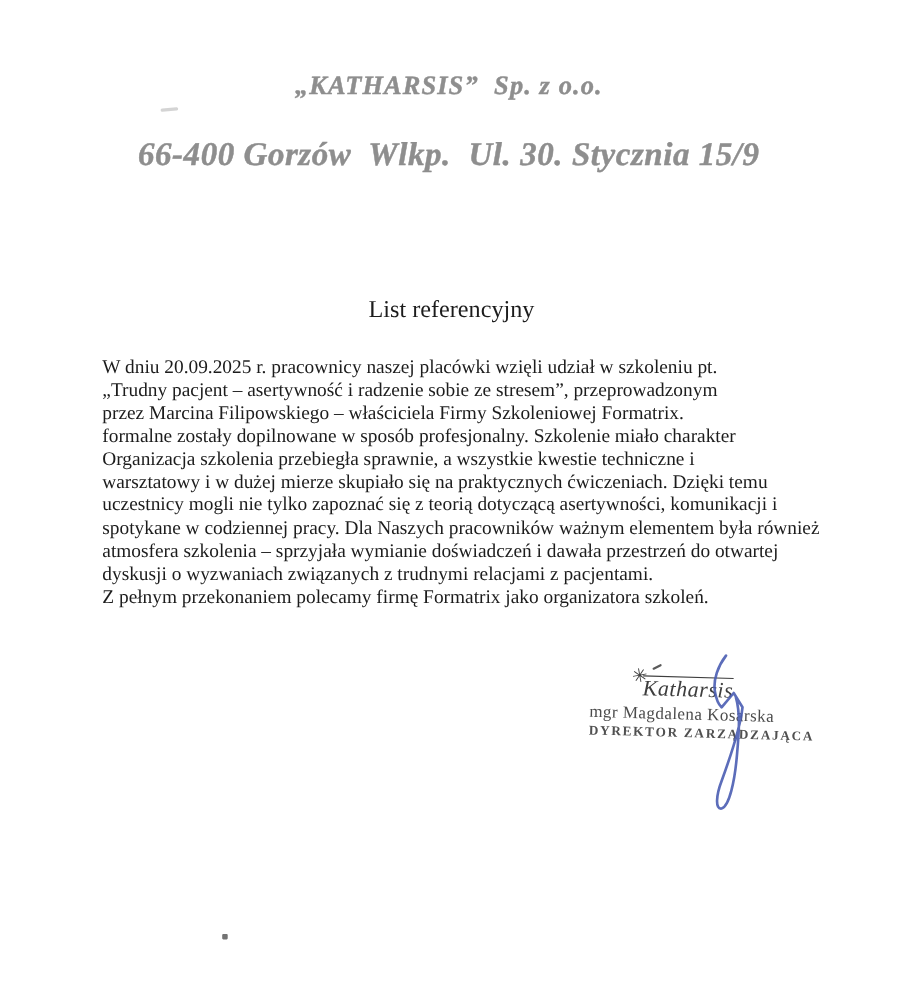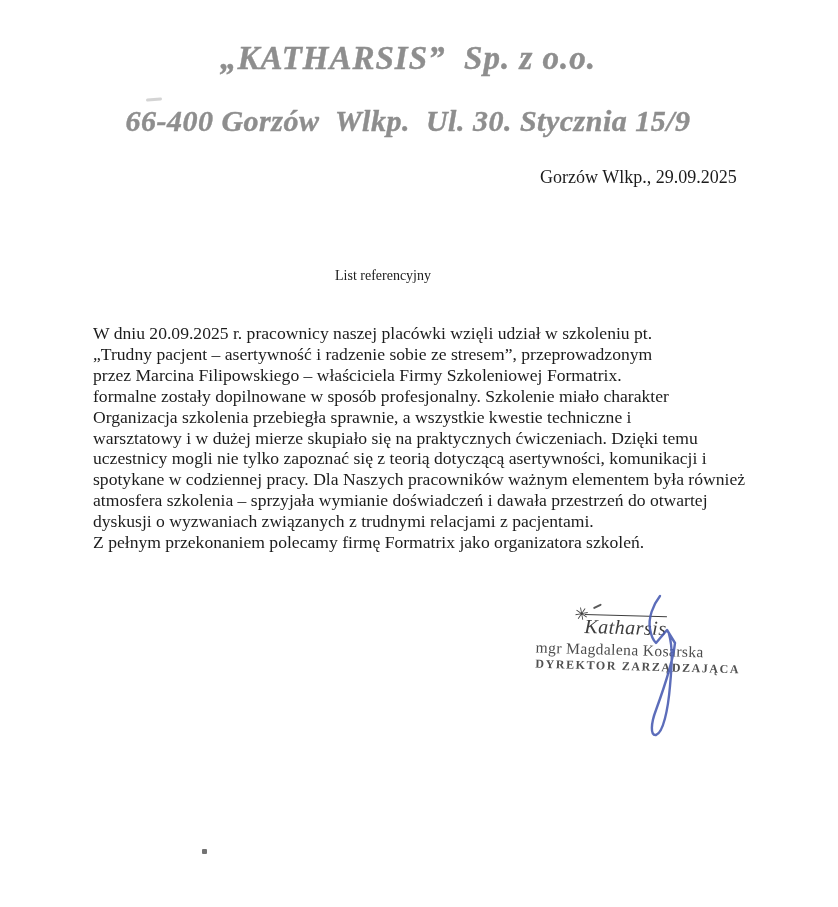--- a/index.html
+++ b/index.html
@@ -23,24 +23,25 @@
     top: 40px;
     left: 0;
     right: 22px;
     text-align: center;
     color: #8e8e8e;
     font-weight: bold;
     font-style: italic;
     -webkit-text-stroke: 0.4px #8e8e8e;
   }
   .letterhead .lh1 {
-    font-size: 33px;
+    font-size: 24px;
     line-height: 36px;
     letter-spacing: 1px;
     white-space: pre;
+    margin-top: 20px;
   }
   .letterhead .lh2 {
     font-size: 30px;
     line-height: 33px;
     letter-spacing: 0.5px;
     white-space: pre;
     margin-top: 28px;
   }
   .scan-dash {
     position: absolute;
@@ -62,21 +63,21 @@
     font-size: 18px;
     white-space: pre;
   }
 
   
   .doc-title {
     position: absolute;
     left: 335px;
     top: 268px;
     margin: 0;
-    font-size: 14px;
+    font-size: 22px;
     font-weight: normal;
     white-space: pre;
   }
 
   
   .body-text {
     position: absolute;
     left: 93px;
     top: 323px;
     width: 700px;
@@ -170,21 +171,20 @@
 <body>
 
 <div class="page">
 
   <header class="letterhead">
     <div class="lh1">„KATHARSIS”  Sp. z o.o.</div>
     <div class="lh2">66-400 Gorzów  Wlkp.  Ul. 30. Stycznia 15/9</div>
   </header>
   <div class="scan-dash"></div>
 
-  <div class="dateline">Gorzów Wlkp., 29.09.2025</div>
 
   <h1 class="doc-title">List referencyjny</h1>
 
   <div class="body-text">
     <div class="body-line">W dniu 20.09.2025 r. pracownicy naszej placówki wzięli udział w szkoleniu pt.</div>
     <div class="body-line">„Trudny pacjent – asertywność i radzenie sobie ze stresem”, przeprowadzonym</div>
     <div class="body-line">przez Marcina Filipowskiego – właściciela Firmy Szkoleniowej Formatrix.</div>
     <div class="body-line">formalne zostały dopilnowane w sposób profesjonalny. Szkolenie miało charakter</div>
     <div class="body-line">Organizacja szkolenia przebiegła sprawnie, a wszystkie kwestie techniczne i</div>
     <div class="body-line">warsztatowy i w dużej mierze skupiało się na praktycznych ćwiczeniach. Dzięki temu</div>

